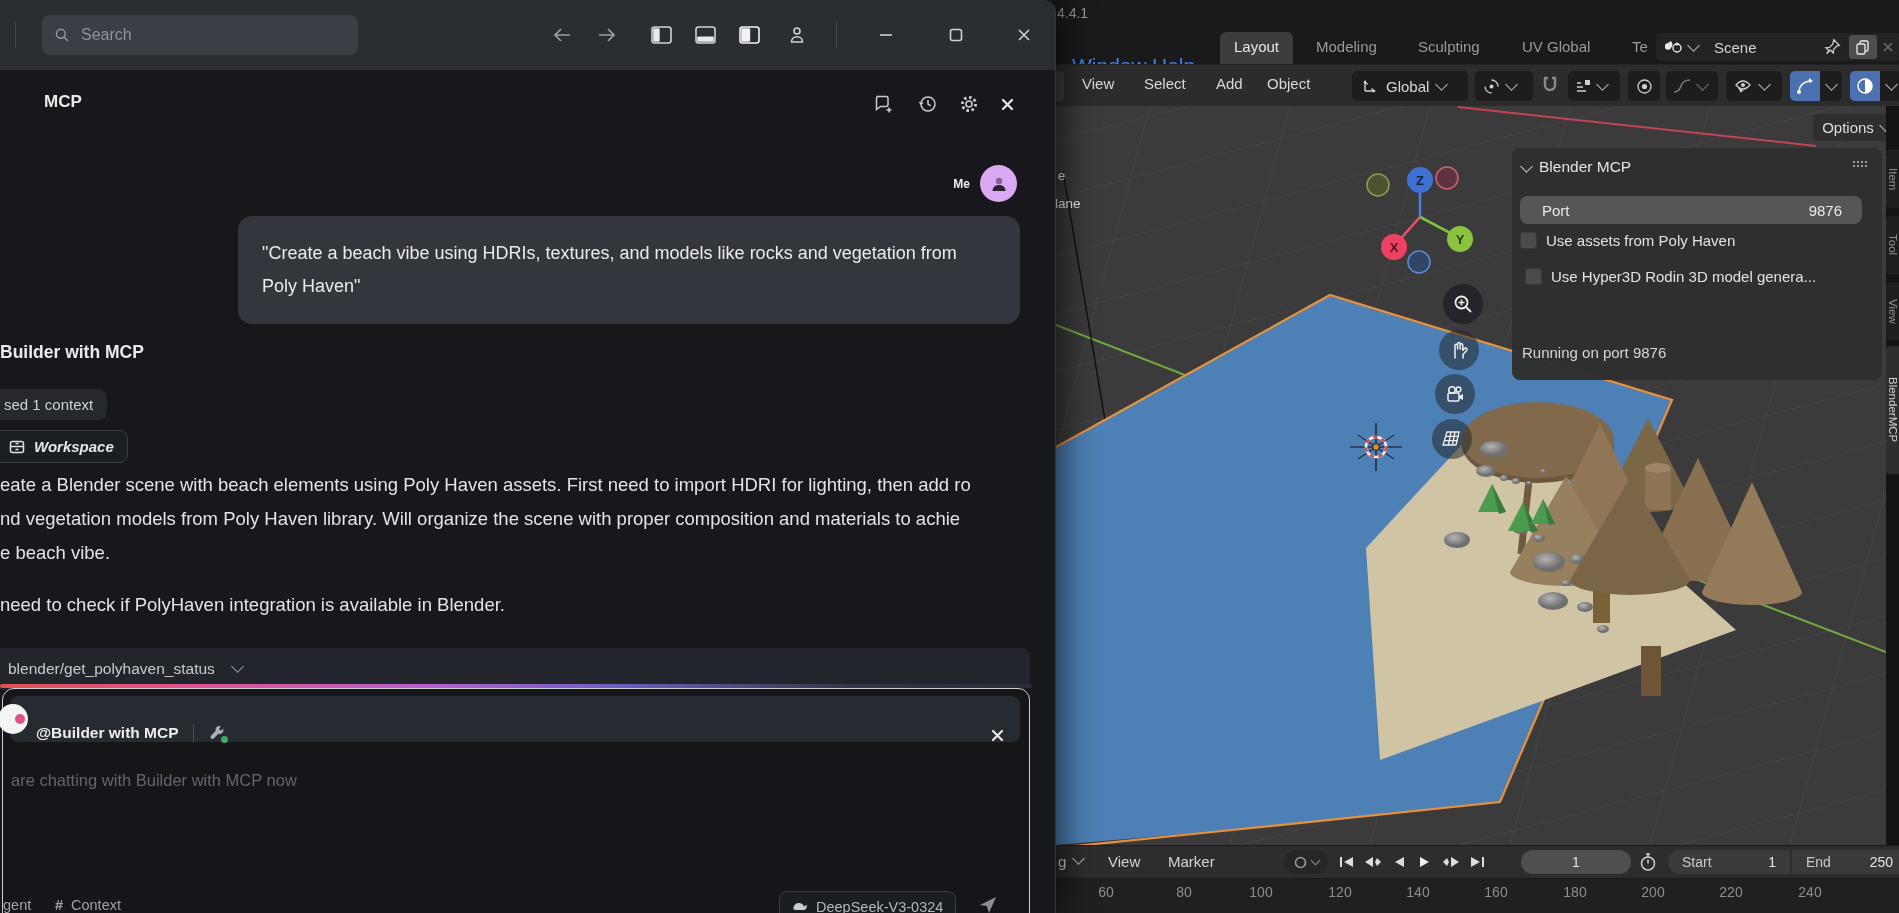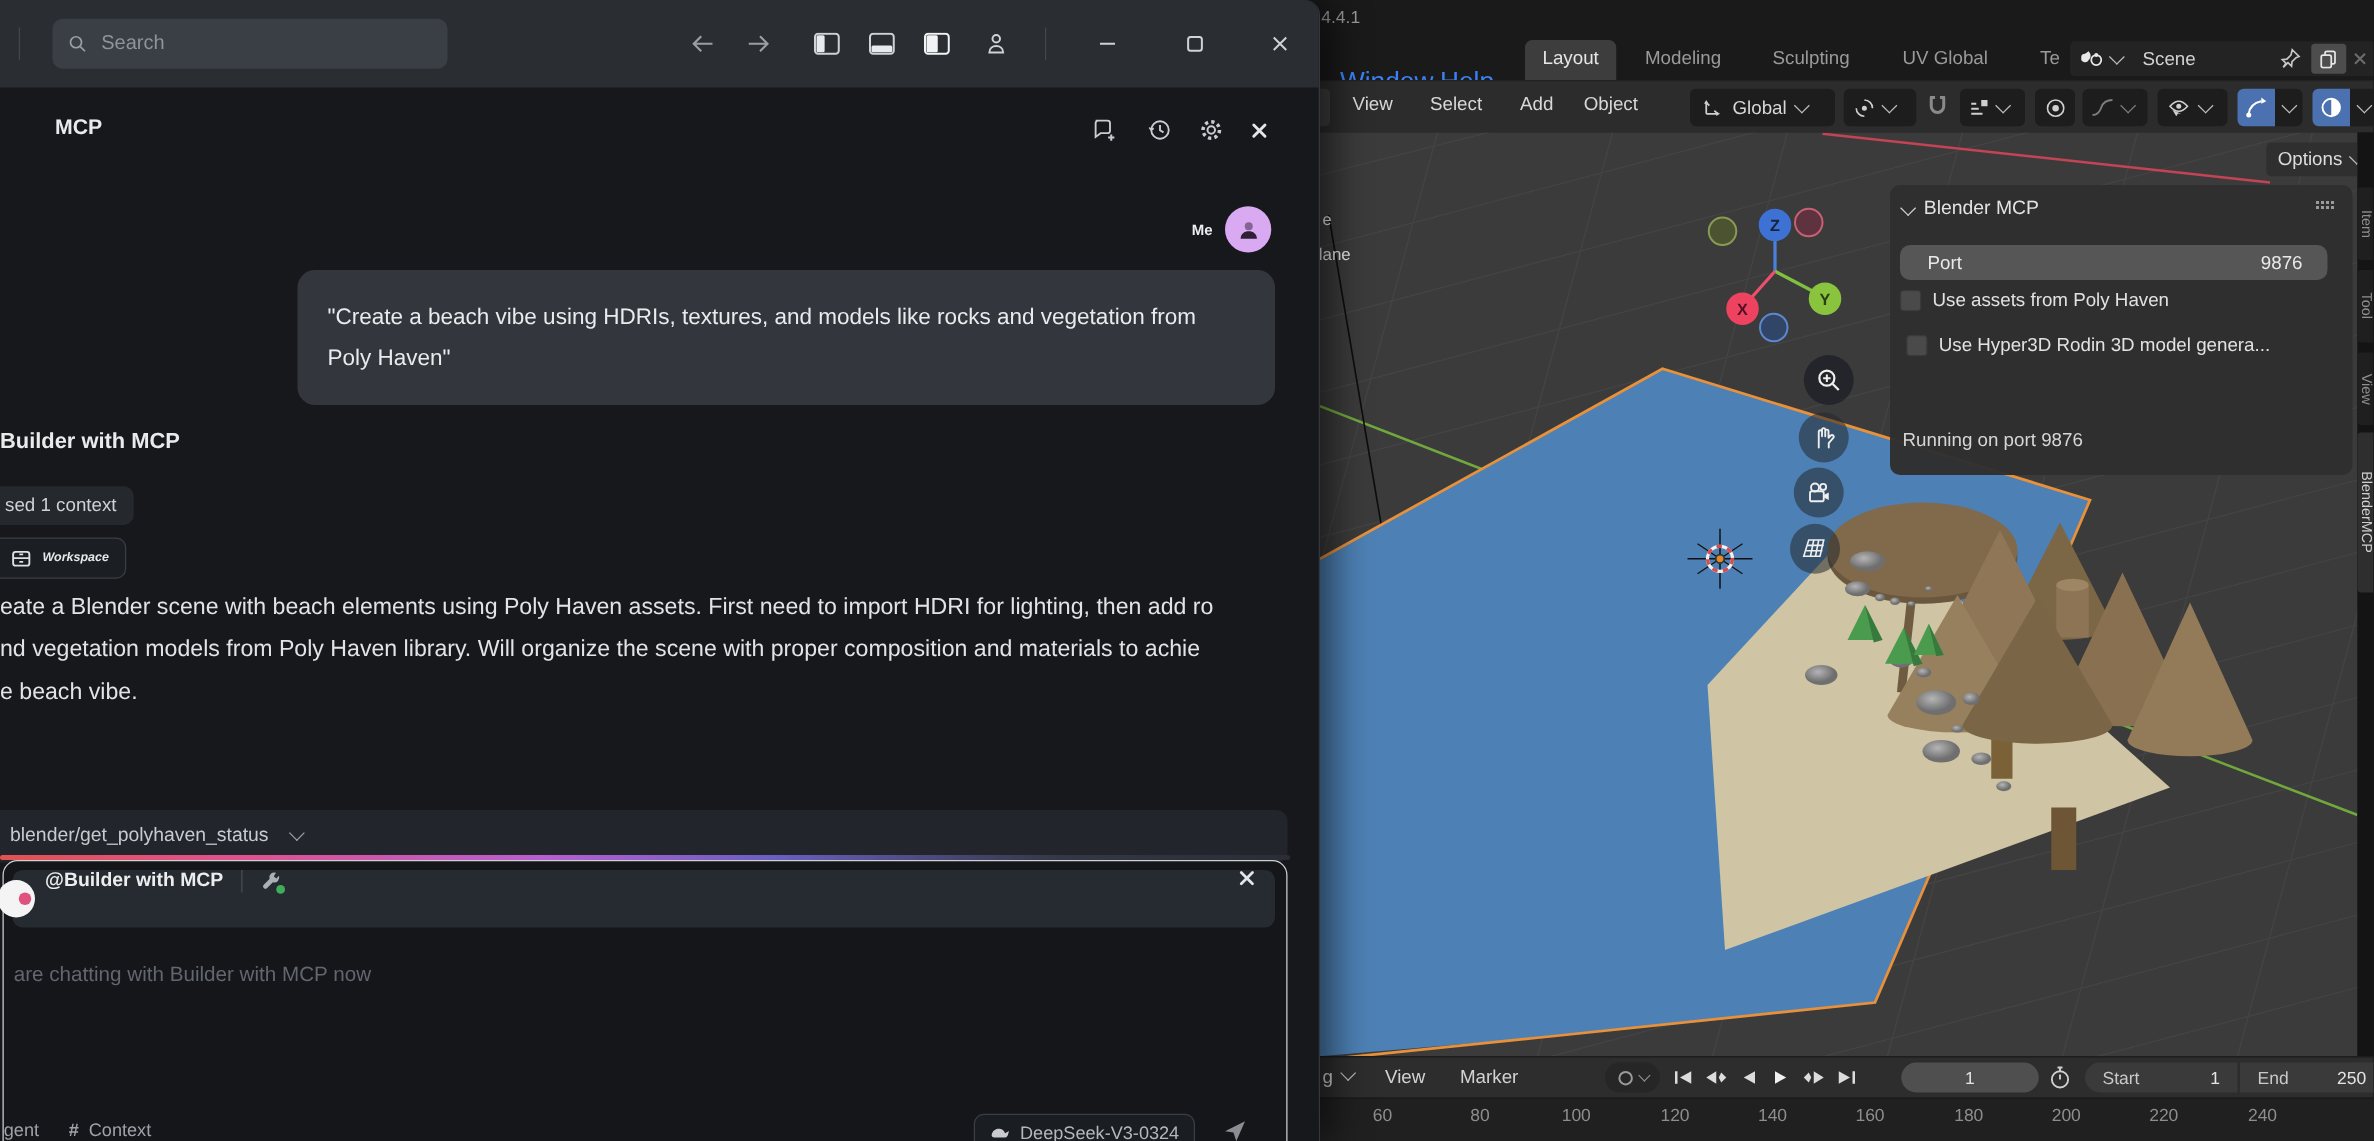--- a/index.html
+++ b/index.html
@@ -47,27 +47,27 @@
   .mcp-head{position:absolute;left:0;top:84px;width:100%;height:38px;}
   .mcp-title{position:absolute;left:44px;top:8px;font-size:17px;font-weight:bold;color:#e9eaec;}
   .headicon{position:absolute;top:8px;width:24px;height:24px;display:flex;align-items:center;justify-content:center;color:#c9ccd1;}
   .me-row{position:absolute;right:38px;top:165px;display:flex;align-items:center;gap:10px;}
   .me-label{font-size:12px;font-weight:bold;color:#eceded;}
   .avatar{width:37px;height:37px;border-radius:50%;background:var(--avatar_purple,#d9a9f2);display:flex;align-items:center;justify-content:center;}
   .bubble{position:absolute;left:238px;top:216px;width:782px;background:#33363d;border-radius:14px;padding:21px 24px;color:#eaebed;font-size:18px;line-height:33px;}
   .agentname{position:absolute;left:0;top:342px;font-size:17.5px;font-weight:bold;color:#e9eaec;}
   .chip1{position:absolute;left:-20px;top:389px;height:31px;background:#25282d;border-radius:8px;display:flex;align-items:center;padding:0 14px 0 24px;font-size:15px;color:#cfd1d5;}
   .chip2{position:absolute;left:-8px;top:430px;height:33px;border:1px solid #3a3e45;background:#1b1e23;border-radius:8px;display:flex;align-items:center;gap:9px;padding:0 13px 0 16px;}
-  .chip2 span.txt{font-size:10px;font-style:italic;font-weight:bold;color:#e6e7e9;}
+  .chip2 span.txt{font-size:15px;font-style:italic;font-weight:bold;color:#e6e7e9;}
   .para{position:absolute;left:0;width:1022px;font-size:18.5px;color:#e2e3e6;white-space:nowrap;}
   .toolbar-call{position:absolute;left:-10px;top:648px;width:1040px;height:42px;background:#22252b;border-radius:9px;display:flex;align-items:center;padding:0 12px 0 18px;}
   .toolbar-call .name{font-size:15.5px;color:#c8cace;}
   .grad{position:absolute;left:0px;top:684px;width:1032px;height:4px;border-radius:3px;background:linear-gradient(90deg,#e05252 0%,#e0528e 18%,#b65fd0 42%,#6a5fc0 60%,#343846 82%,#2a2d35 100%);}
   .composer{position:absolute;left:2px;top:688px;width:1028px;height:242px;border:1.5px solid #cfd0d3;border-radius:12px;background:#14161a;}
-  .comp-head{position:absolute;left:7px;top:7px;width:1010px;height:46px;background:#262a31;border-radius:8px;display:flex;align-items:flex-start;}
+  .comp-head{position:absolute;left:7px;top:7px;width:1010px;height:46px;background:#262a31;border-radius:8px;display:flex;align-items:flex-end;}
   .comp-title{font-size:15.5px;font-weight:bold;color:#eceded;}
   .comp-placeholder{position:absolute;left:8px;top:82px;font-size:16.5px;color:#62666e;}
   .comp-bottom{position:absolute;left:0px;top:202px;width:1014px;height:36px;}
   .modelchip{position:absolute;left:776px;top:0;height:31px;border:1px solid #3a3e45;border-radius:8px;display:flex;align-items:center;gap:7px;padding:0 12px;color:#b4b7bc;font-size:14.5px;background:#1a1d22;}
   .ghosttext{font-size:14.5px;color:#9fa2a8;}
 </style>
 </head>
 <body>
 
 <div class="screen">
@@ -575,20 +575,21 @@
             <line x1="6.5" y1="4.5" x2="9.5" y2="4.5" stroke="#dfe1e4" stroke-width="1.5"></line>
             <line x1="6.5" y1="10.5" x2="9.5" y2="10.5" stroke="#dfe1e4" stroke-width="1.5"></line>
           </svg>
       </span>
       <span class="txt">Workspace</span>
     </div>
 
     <div class="para" style="top:508px;">nd vegetation models from Poly Haven library. Will organize the scene with proper composition and materials to achie</div>
     <div class="para" style="top:474px;">eate a Blender scene with beach elements using Poly Haven assets. First need to import HDRI for lighting, then add ro</div>
     <div class="para" style="top:542px;">e beach vibe.</div>
+    <div class="para" style="top:594px;">need to check if PolyHaven integration is available in Blender.</div>
 
     <div class="toolbar-call">
       <span class="name">blender/get_polyhaven_status</span>
       <span class="chev" style="border-color:#9ea1a7;margin-left:18px;margin-top:-6px;"></span>
     </div>
 
     <div class="grad"></div>
 
     <div class="composer">
       <div class="comp-head">

